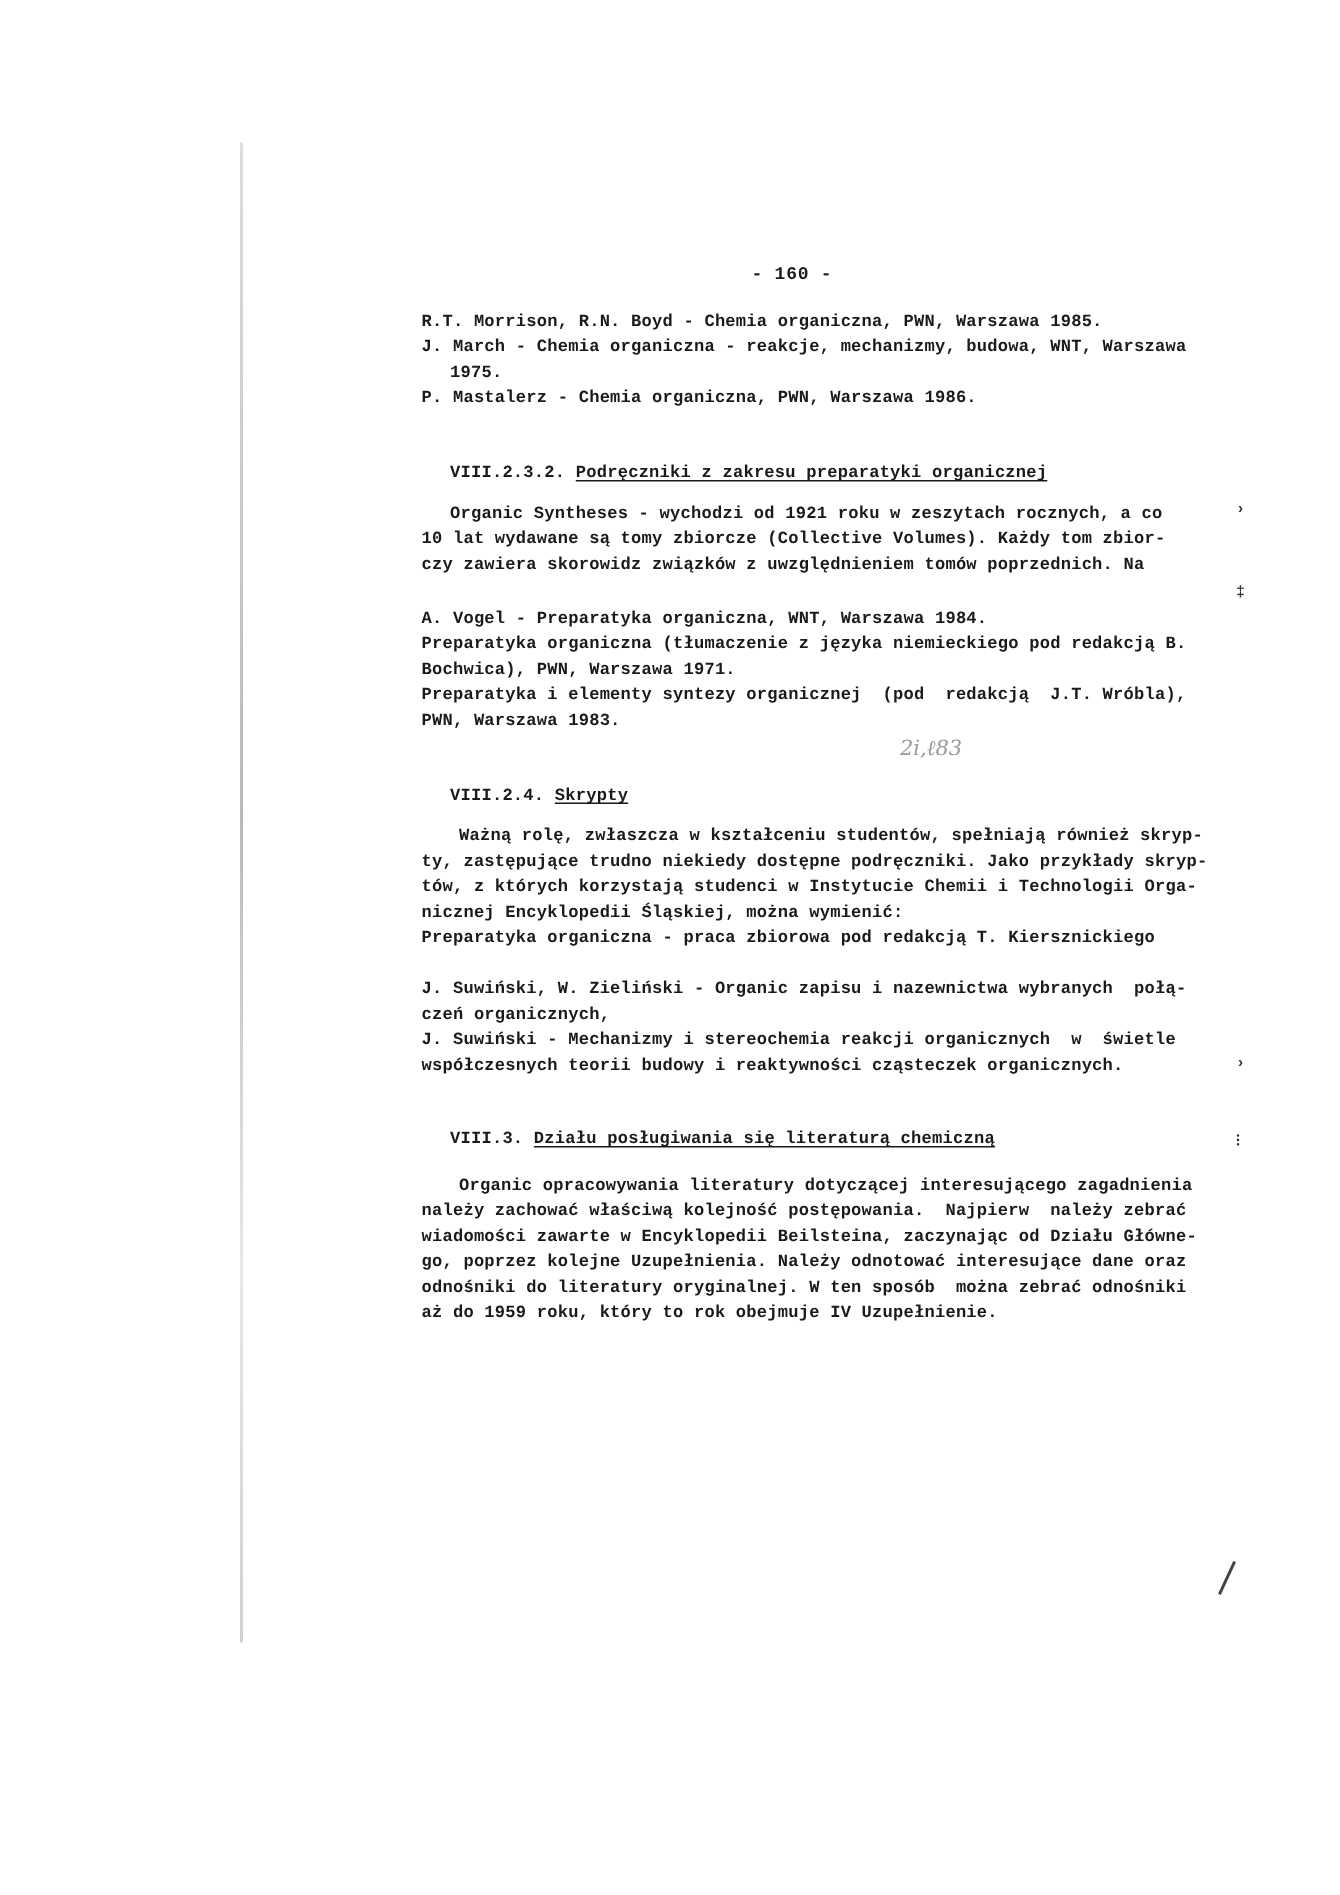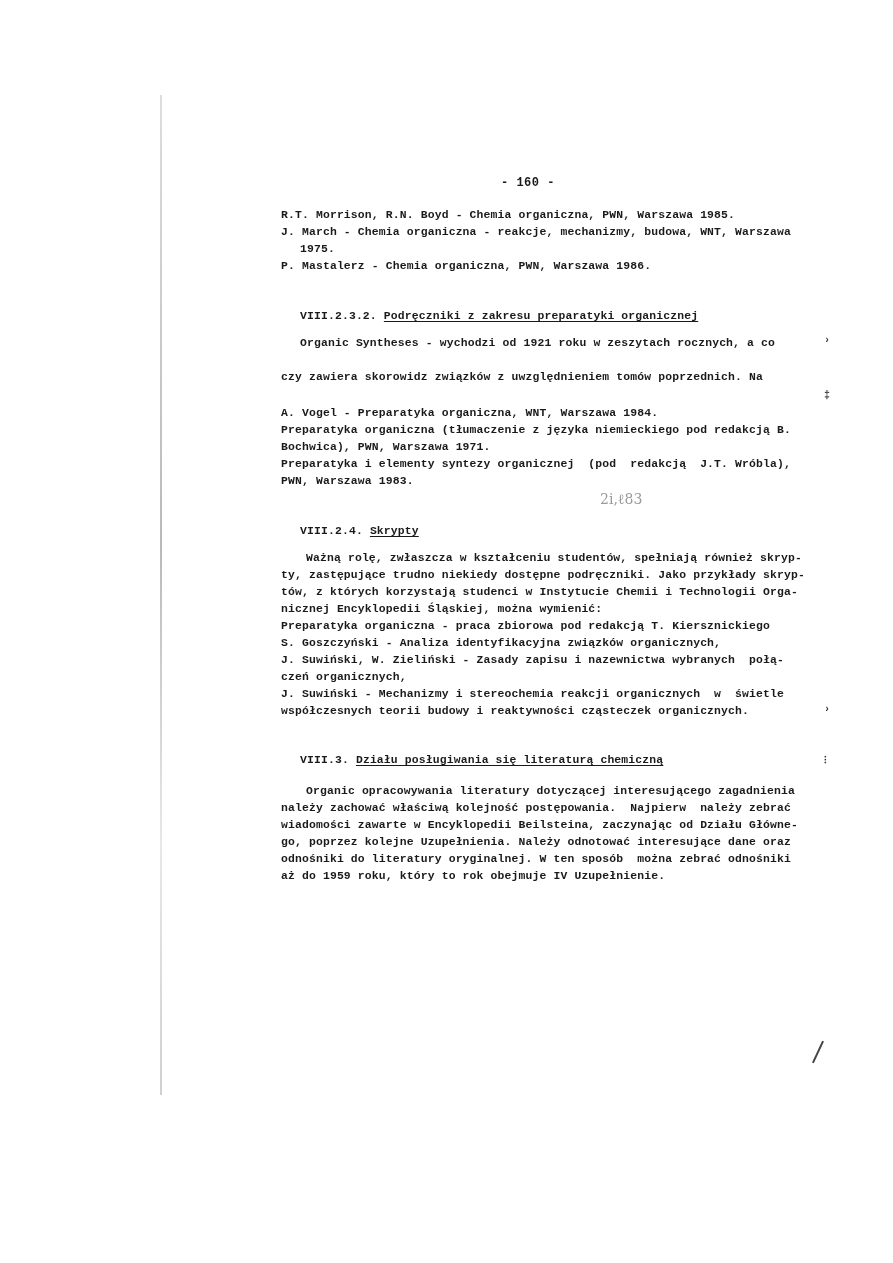--- a/index.html
+++ b/index.html
@@ -21,21 +21,21 @@
     position: absolute; left: 463px; top: 176px; font-size: 12px; letter-spacing: 0.5px;
   }
   .line {
     position: absolute; left: 243px; white-space: pre; line-height: 17px; letter-spacing: 0.15px;
   }
   .heading { left: 262px; }
   .u { text-decoration: underline; text-underline-offset: 2px; }
   .indent { left: 256px; }
   .handwriting {
     position: absolute; left: 562px; top: 491px; font-family: "DejaVu Serif", serif;
-    font-weight: normal; color: #9a9a9a; font-size: 14px;
+    font-style: italic; font-weight: normal; color: #9a9a9a; font-size: 14px;
   }
   .mark { position: absolute; font-weight: bold; color: #333; font-size: 10px; }
   .slash {
     position: absolute; left: 779px; top: 1040px; width: 2px; height: 24px; background: #444;
     transform: rotate(25deg);
   }
 </style>
 </head>
 <body>
 
@@ -45,39 +45,39 @@
   <div class="page-number">- 160 -</div>
 
   <div class="line" style="top:207px">R.T. Morrison, R.N. Boyd - Chemia organiczna, PWN, Warszawa 1985.</div>
   <div class="line" style="top:224px">J. March - Chemia organiczna - reakcje, mechanizmy, budowa, WNT, Warszawa</div>
   <div class="line" style="top:241px; left:262px">1975.</div>
   <div class="line" style="top:258px">P. Mastalerz - Chemia organiczna, PWN, Warszawa 1986.</div>
 
   <div class="line heading" style="top:308px"><span>VIII.2.3.2.</span> <span class="u">Podręczniki z zakresu preparatyki organicznej</span></div>
 
   <div class="line indent" style="top:335px; left:262px">Organic Syntheses - wychodzi od 1921 roku w zeszytach rocznych, a co</div>
+  <div class="line" style="top:352px">10 lat wydawane są tomy zbiorcze (Collective Volumes). Każdy tom zbior-</div>
   <div class="line" style="top:369px">czy zawiera skorowidz związków z uwzględnieniem tomów poprzednich. Na</div>
 
   <div class="line" style="top:405px">A. Vogel - Preparatyka organiczna, WNT, Warszawa 1984.</div>
   <div class="line" style="top:422px">Preparatyka organiczna (tłumaczenie z języka niemieckiego pod redakcją B.</div>
   <div class="line" style="top:439px">Bochwica), PWN, Warszawa 1971.</div>
   <div class="line" style="top:456px">Preparatyka i elementy syntezy organicznej  (pod  redakcją  J.T. Wróbla),</div>
   <div class="line" style="top:473px">PWN, Warszawa 1983.</div>
 
   <div class="handwriting">2i,ℓ83</div>
 
   <div class="line heading" style="top:523px"><span>VIII.2.4.</span> <span class="u">Skrypty</span></div>
 
   <div class="line" style="top:550px; left:268px">Ważną rolę, zwłaszcza w kształceniu studentów, spełniają również skryp-</div>
   <div class="line" style="top:567px">ty, zastępujące trudno niekiedy dostępne podręczniki. Jako przykłady skryp-</div>
   <div class="line" style="top:584px">tów, z których korzystają studenci w Instytucie Chemii i Technologii Orga-</div>
   <div class="line" style="top:601px">nicznej Encyklopedii Śląskiej, można wymienić:</div>
   <div class="line" style="top:618px">Preparatyka organiczna - praca zbiorowa pod redakcją T. Kiersznickiego</div>
-  <div class="line" style="top:635px">S. Goszczyński - Analiza identyfikacyjna związków organicznych,</div>
-  <div class="line" style="top:652px">J. Suwiński, W. Zieliński - Zasady zapisu i nazewnictwa wybranych  połą-</div>
+  <div class="line" style="top:652px">J. Suwiński, W. Zieliński - Organic zapisu i nazewnictwa wybranych  połą-</div>
   <div class="line" style="top:669px">czeń organicznych,</div>
   <div class="line" style="top:703px">współczesnych teorii budowy i reaktywności cząsteczek organicznych.</div>
   <div class="line" style="top:686px">J. Suwiński - Mechanizmy i stereochemia reakcji organicznych  w  świetle</div>
 
   <div class="line heading" style="top:752px"><span>VIII.3.</span> <span class="u">Działu posługiwania się literaturą chemiczną</span></div>
 
   <div class="line" style="top:783px; left:268px">Organic opracowywania literatury dotyczącej interesującego zagadnienia</div>
   <div class="line" style="top:800px">należy zachować właściwą kolejność postępowania.  Najpierw  należy zebrać</div>
   <div class="line" style="top:817px">wiadomości zawarte w Encyklopedii Beilsteina, zaczynając od Działu Główne-</div>
   <div class="line" style="top:834px">go, poprzez kolejne Uzupełnienia. Należy odnotować interesujące dane oraz</div>

